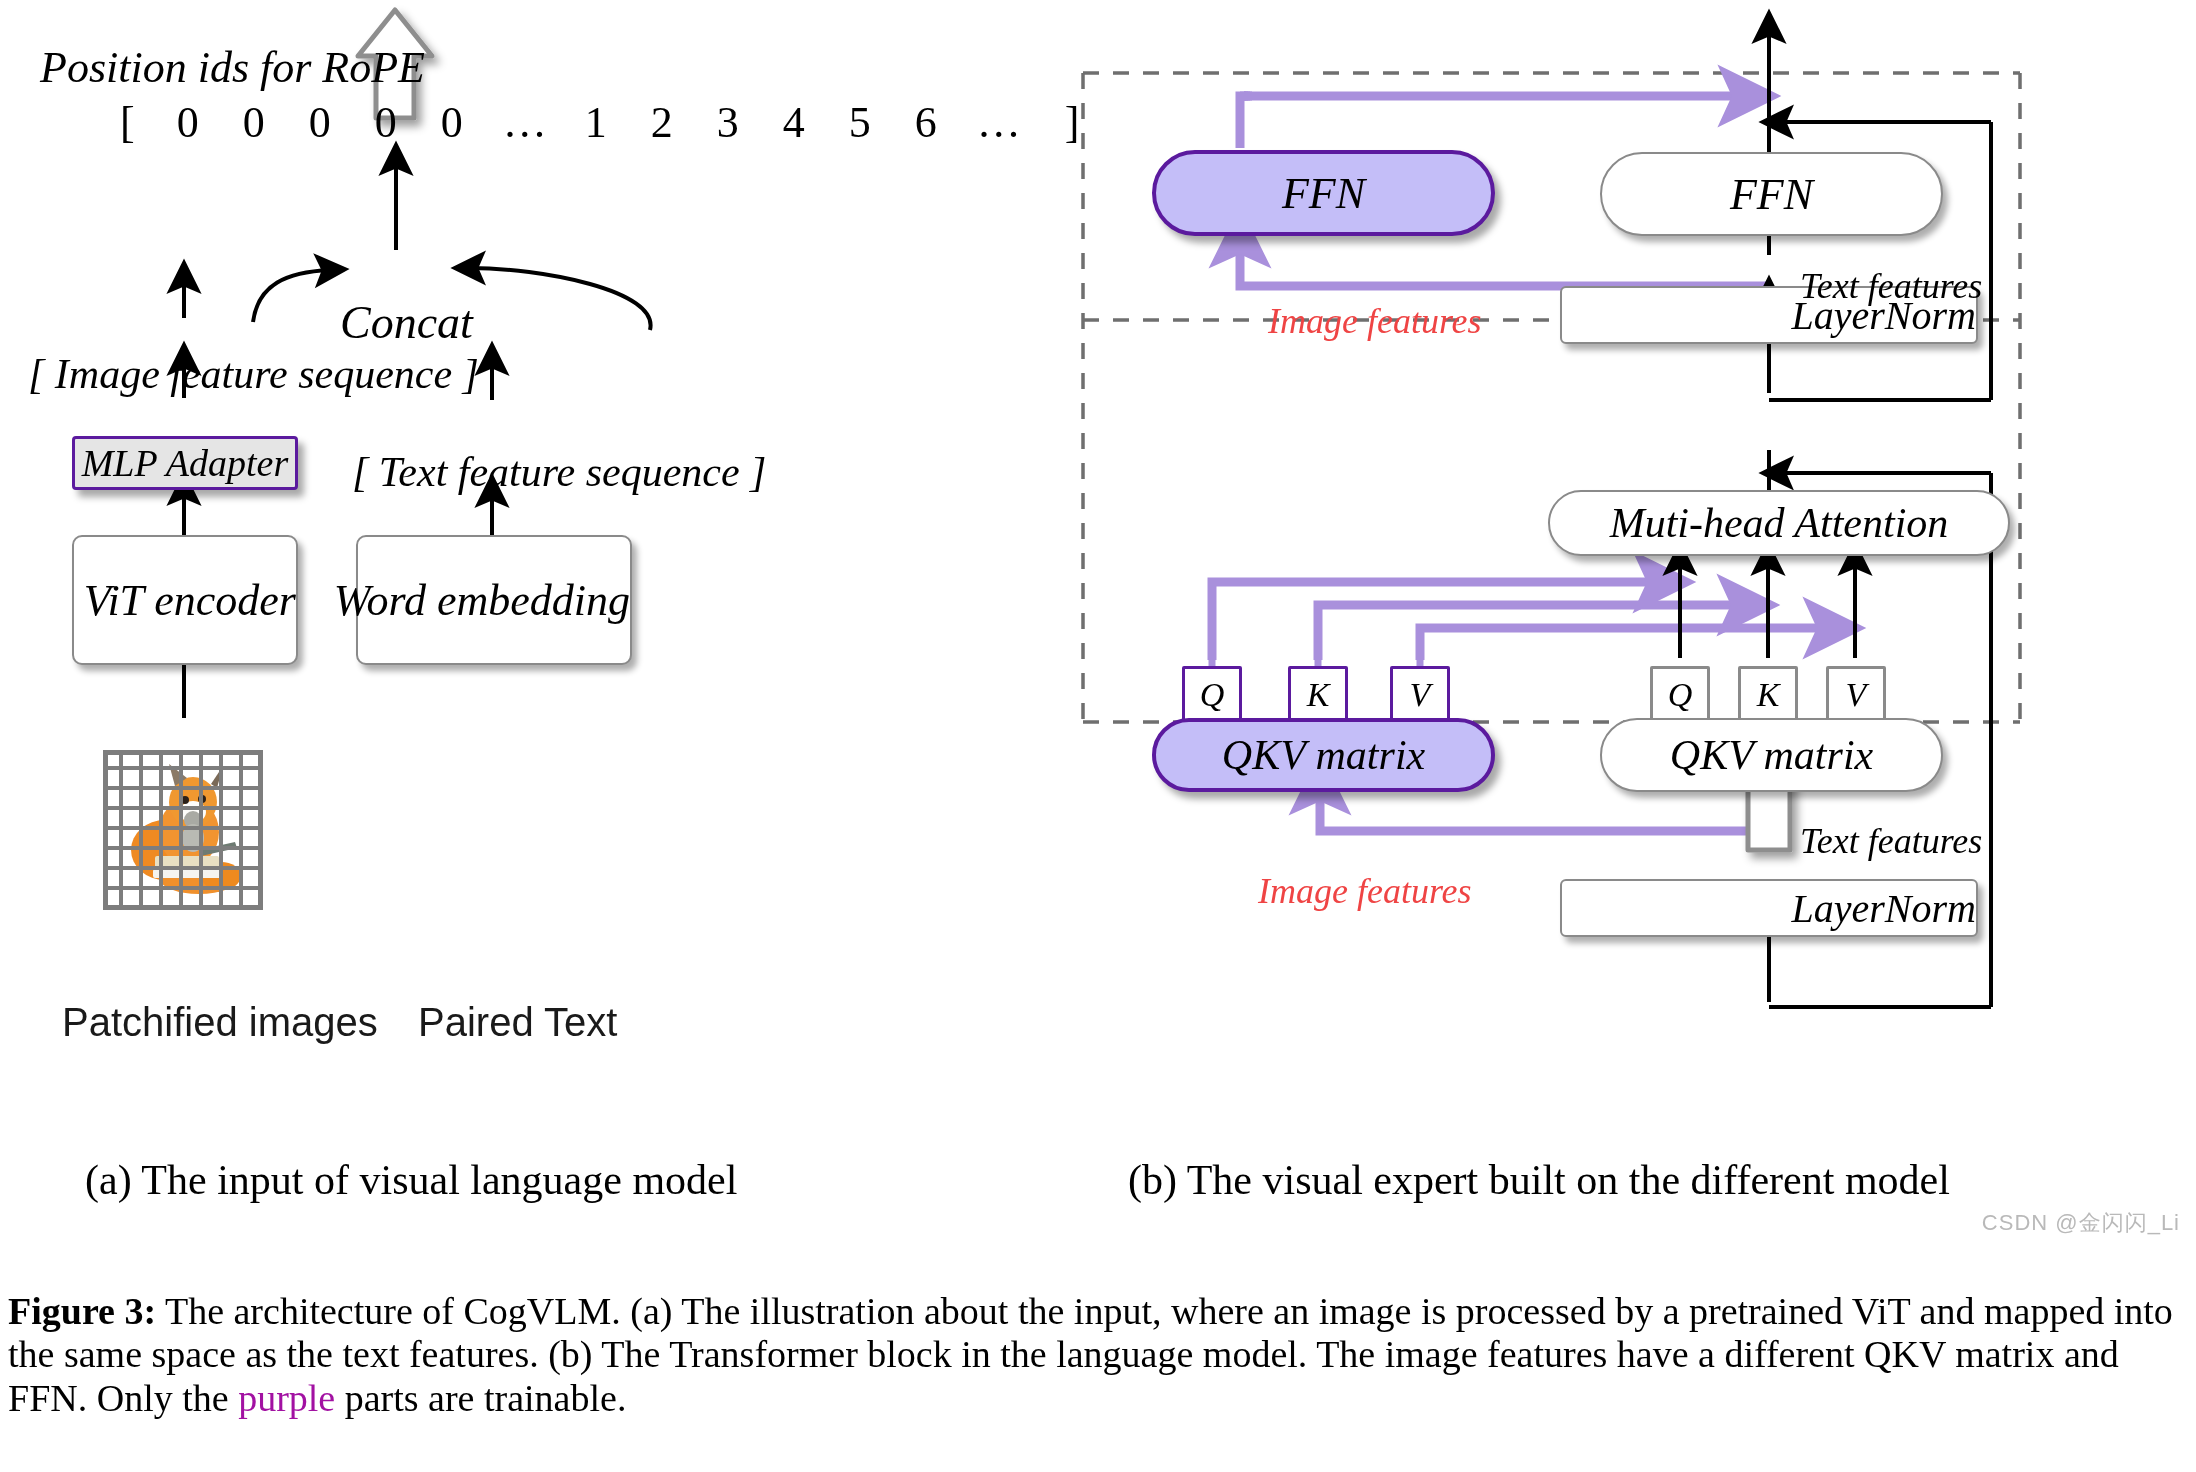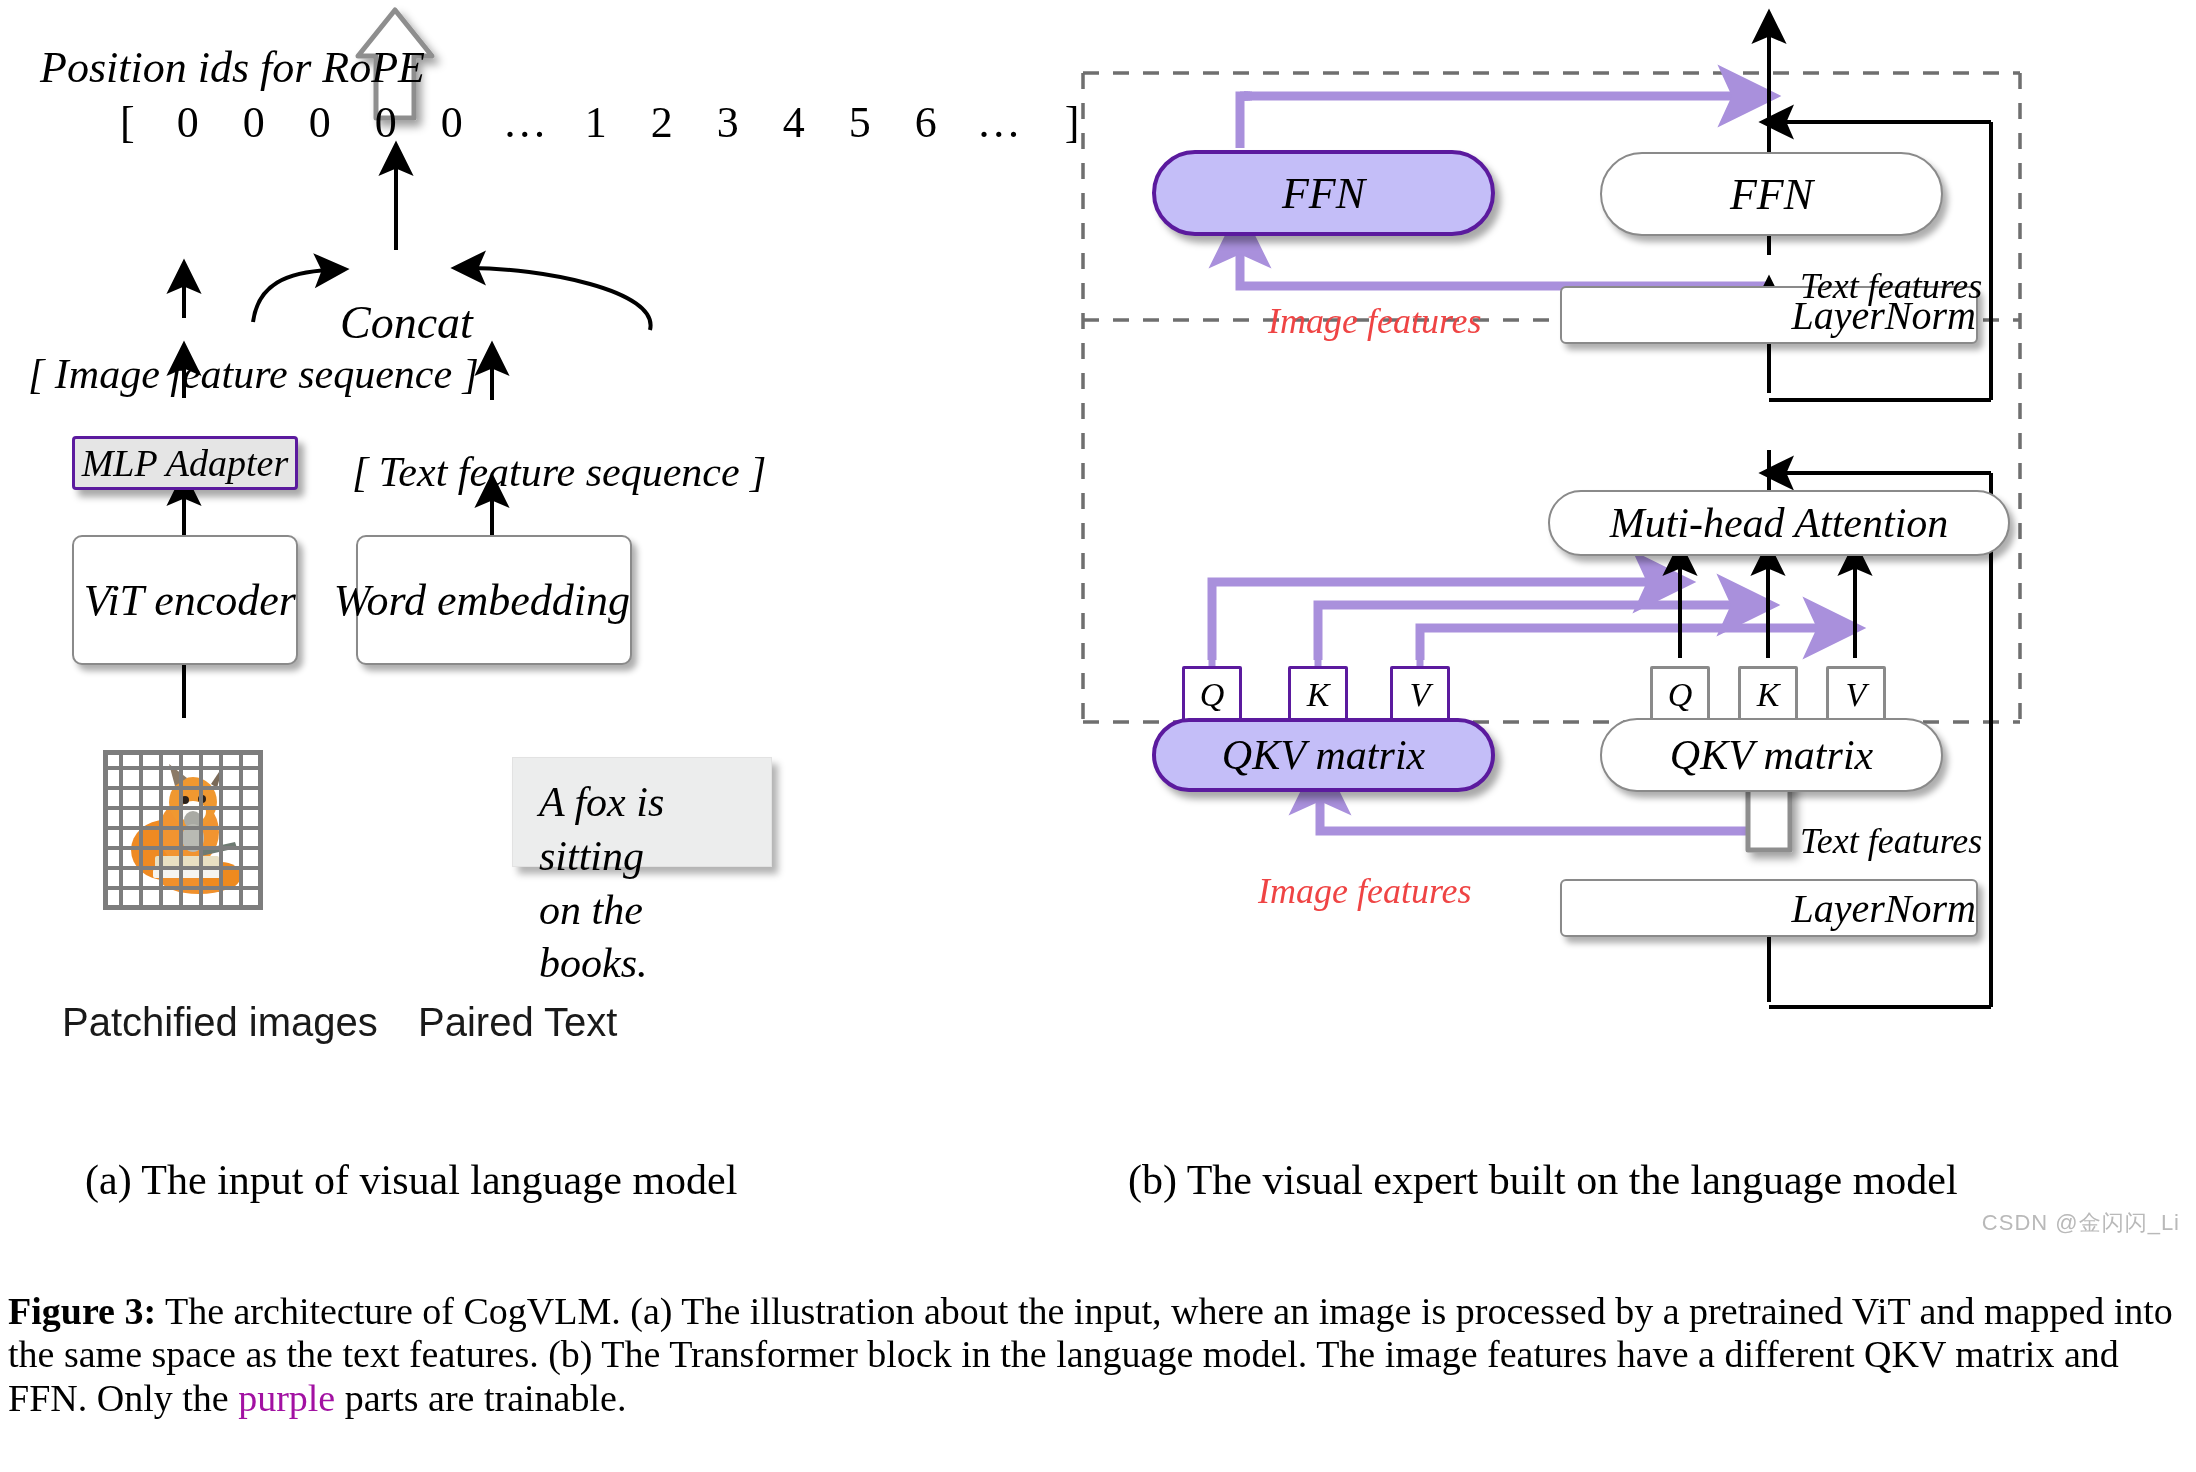--- a/index.html
+++ b/index.html
@@ -410,24 +410,20 @@
         <div></div>
         <div></div>
         <div></div>
         <div></div>
         <div></div>
         <div></div>
     </div>
     <div class="fox-border"></div>
   </div>
 
-  <div class="textbox-paired" style="left:512px; top:757px; width:260px; height:110px;">
-    <div>A fox is sitting</div>
-    <div>on the books.</div>
-  </div>
 
   <div class="sans-text" style="left:62px; top:1000px; font-size:40px;">Patchified images</div>
   <div class="sans-text" style="left:418px; top:1000px; font-size:40px;">Paired Text</div>
 
   <div class="subcaption" style="left:85px; top:1156px; font-size:42px;">(a) The input of visual language model</div>
 
   <div class="node purple-pill" style="left:1152px; top:150px; width:343px; height:86px; font-size:44px;">
     <span>FFN</span>
   </div>
 
@@ -474,21 +470,21 @@
   <div class="node rect-box" style="left:1560px; top:879px; width:418px; height:58px; font-size:40px; border-radius:6px;">
     <span>LayerNorm</span>
   </div>
 
   <div class="plain-text purple-label" style="left:1268px; top:300px; font-size:36px;">Image features</div>
   <div class="plain-text" style="left:1800px; top:265px; font-size:36px;">Text features</div>
 
   <div class="plain-text purple-label" style="left:1258px; top:870px; font-size:36px;">Image features</div>
   <div class="plain-text" style="left:1800px; top:820px; font-size:36px;">Text features</div>
 
-  <div class="subcaption" style="left:1128px; top:1156px; font-size:42px;">(b) The visual expert built on the language model</div>
+  <div class="subcaption" style="left:1128px; top:1156px; font-size:42px;">(b) The visual expert built on the different model</div>
 
   <div class="caption">
     <b>Figure 3:</b><span> The architecture of CogVLM. (a) The illustration about the input, where an image is processed by a pretrained ViT and mapped into the same space as the text features. (b) The Transformer block in the language model. The image features have a different QKV matrix and FFN. Only the </span><span class="purple-word">purple</span><span> parts are trainable.</span>
   </div>
 
   <div class="watermark">CSDN @金闪闪_Li</div>
 
 </div>
 
 </body></html>

